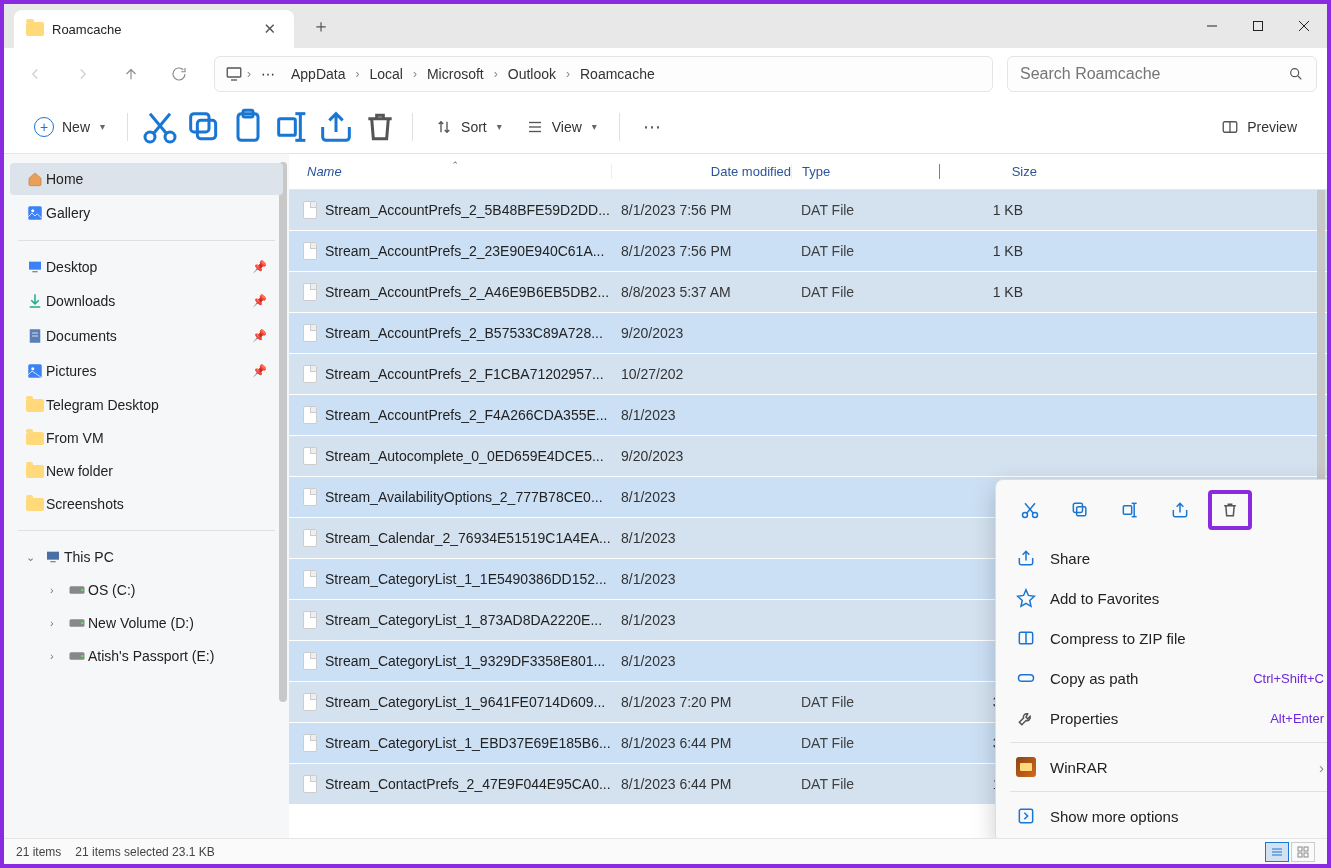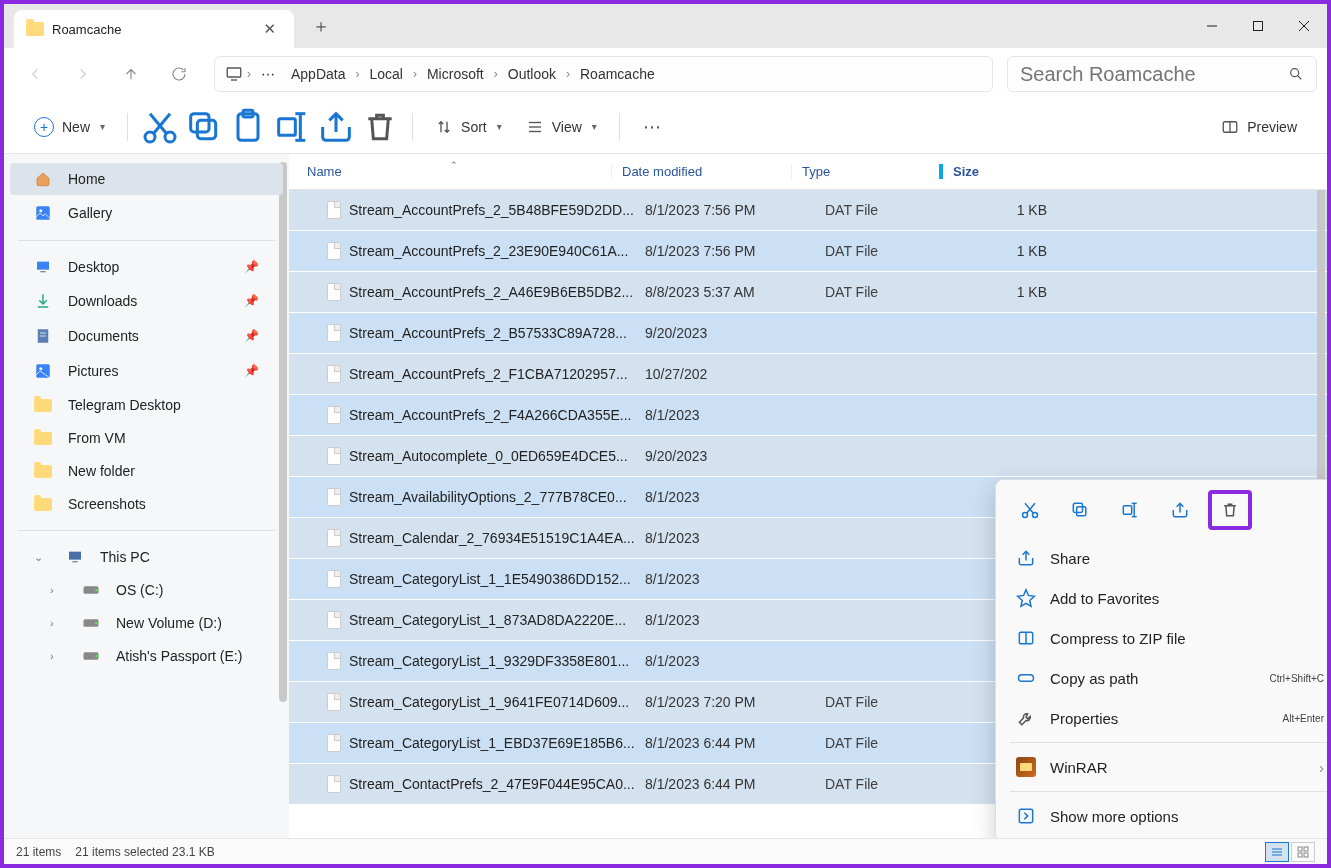--- a/index.html
+++ b/index.html
@@ -20,73 +20,73 @@
 
 
 .navbar { display: flex; align-items: center; height: 52px; background: #fff; padding: 0 10px; gap: 6px; }
 .nav-btn { width: 42px; height: 36px; display: flex; align-items: center; justify-content: center; border-radius: 4px; cursor: pointer; }
 .nav-btn svg { width: 18px; height: 18px; stroke: #888; fill: none; stroke-width: 1.5; }
 .nav-btn.disabled svg { stroke: #ccc; }
 .addr-bar { flex: 1; display: flex; align-items: center; background: #fdfdfe; border: 1px solid #e5e5e5; border-radius: 6px; height: 36px; padding: 0 10px; gap: 4px; margin: 0 8px; }
 .addr-seg { display: flex; align-items: center; gap: 6px; font-size: 14px; color: #333; padding: 4px 6px; border-radius: 4px; cursor: pointer; }
 .addr-chev { color: #888; font-size: 12px; }
 .search-box { width: 310px; display: flex; align-items: center; background: #fdfdfe; border: 1px solid #e5e5e5; border-radius: 6px; height: 36px; padding: 0 12px; }
-.search-box input { border: none; outline: none; flex: 1; font-size: 20px; background: transparent; color: #8b5cf6; }
+.search-box input { border: none; outline: none; flex: 1; font-size: 16px; background: transparent; color: #8b5cf6; }
 
 
 .toolbar { display: flex; align-items: center; height: 54px; background: #fff; padding: 0 20px; border-bottom: 1px solid #e5e5e5; gap: 4px; }
 .tb-btn { display: flex; align-items: center; gap: 8px; padding: 6px 10px; border-radius: 4px; cursor: pointer; font-size: 14px; color: #333; }
 .tb-btn svg { width: 18px; height: 18px; }
 .tb-sep { width: 1px; height: 28px; background: #e0e0e0; margin: 0 8px; }
 .tb-icon-btn { width: 40px; height: 36px; display: flex; align-items: center; justify-content: center; border-radius: 4px; cursor: pointer; }
 .tb-right { margin-left: auto; display: flex; align-items: center; gap: 8px; }
 .plus-circle { width: 20px; height: 20px; border: 1.5px solid #1976d2; border-radius: 50%; display:flex; align-items:center; justify-content:center; color:#1976d2; font-size:14px; line-height:1; }
 .chev-down { font-size: 10px; color: #666; margin-left: 2px; }
 
 
 .body { flex: 1; display: flex; background: #fff; overflow: hidden; }
 
 
 .sidebar { width: 285px; background: #f6f7f9; padding: 8px 0; overflow-y: auto; position: relative; }
-.side-item { display: flex; align-items: center; gap: 16px; padding: 8px 24px; font-size: 14px; color: #222; cursor: pointer; border-radius: 4px; margin: 1px 6px; position: relative; }
+.side-item { display: flex; align-items: center; gap: 2px; padding: 8px 16px; font-size: 14px; color: #222; cursor: pointer; border-radius: 4px; margin: 1px 6px; position: relative; }
 .side-item.active { background: #dde3ea; }
 .side-item .pin { margin-left: auto; color: #888; font-size: 12px; }
 .side-item .chev { width: 16px; color: #777; font-size: 11px; }
 .side-sep { height: 1px; background: #e0e0e0; margin: 10px 14px; }
 .side-indent { padding-left: 40px; }
 .folder-ico { width: 18px; height: 13px; background: #ffd97a; border-radius: 2px; position: relative; }
 .folder-ico::before { content: ''; position: absolute; top: -3px; left: 0; width: 7px; height: 3px; background: #ffd97a; border-radius: 2px 2px 0 0; }
 .home-ico { width: 18px; height: 16px; }
 .sb-scroll { position:absolute; right:2px; top:8px; width:8px; height:540px; background:#c8c8c8; border-radius:4px; }
 
 
 .filelist { flex: 1; overflow: auto; position: relative; }
 .fheader { display: flex; border-bottom: 1px solid #e5e5e5; height: 36px; align-items: center; font-size: 13px; color: #2a5599; position: sticky; top:0; background:#fff; }
-.fcol-name { width: 322px; padding-left: 18px; cursor: pointer; position:relative; }
+.fcol-name { width: 322px; padding-left: 18px; cursor: pointer; position:relative;font-style:italic; }
 .fcol-sort { position:absolute; top:-4px; left:50%; font-size:9px; color:#666; }
-.fcol-date { width: 180px; border-left: 1px solid #eee; padding-left: 10px; cursor: pointer; }
+.fcol-date { width: 180px; border-left: 1px solid #eee; padding-left: 10px; cursor: pointer; text-align: right; }
 .fcol-type { width: 148px; border-left: 1px solid #eee; padding-left: 10px; cursor: pointer; }
-.fcol-size { width: 98px; border-left: 4px solid #0ea5e9; padding-left: 10px; text-align:left; cursor: pointer; font-weight: bold; }
-.frow { display: flex; align-items: center; height: 41px; font-size: 14px; color: #222; background: #d4e2f0; border-bottom: 1px solid #fff; padding-left: 24px; }
+.fcol-size { width: 98px; border-left: 1px solid #0ea5e9; padding-left: 10px; text-align:right; cursor: pointer; }
+.frow { display: flex; align-items: center; height: 41px; font-size: 14px; color: #222; background: #d4e2f0; border-bottom: 1px solid #fff; }
 .frow:nth-child(even) { background: #cce0f5; }
 .frow .c-name { width: 322px; padding-left: 14px; display: flex; align-items: center; gap: 8px; white-space: nowrap; overflow: hidden; text-overflow: ellipsis; }
 .frow .c-date { width: 180px; padding-left: 10px; color: #333; }
 .frow .c-type { width: 148px; padding-left: 10px; color: #404040; }
 .frow .c-size { width: 98px; text-align: right; padding-right: 14px; color: #333; }
 .file-ico { width: 14px; height: 18px; background: #fff; border: 1px solid #ccc; border-radius: 2px; flex-shrink: 0; position:relative; }
 .file-ico::after { content:''; position:absolute; top:0; right:0; width:5px; height:5px; background:#eee; border-left:1px solid #ccc; border-bottom:1px solid #ccc; }
 .fl-scroll { position:absolute; right:2px; top:10px; width:8px; height:600px; background:#c8c8c8; border-radius:4px; }
 
 
 .ctxmenu { position: absolute; left: 706px; top: 325px; width: 350px; background: #f9f9f9; border: 1px solid #ddd; border-radius: 8px; box-shadow: 0 8px 24px rgba(0,0,0,0.2); padding: 6px; z-index: 100; }
 .ctx-iconrow { display: flex; gap: 6px; padding: 4px 6px 8px 6px; }
 .ctx-iconbtn { width: 44px; height: 40px; display: flex; align-items: center; justify-content: center; border-radius: 4px; cursor: pointer; }
 .ctx-iconbtn.highlight { border: 4px solid #8a2be2; }
 .ctx-item { display: flex; align-items: center; gap: 14px; padding: 10px 14px; font-size: 15px; color: #222; border-radius: 4px; cursor: pointer; }
-.ctx-item .shortcut { margin-left: auto; font-size: 10px; color: #404040; }
+.ctx-item .shortcut { margin-left: auto; font-size: 13px; color: #6d28d9; }
 .ctx-item .arrow { margin-left: auto; color: #888; }
 .ctx-sep { height: 1px; background: #e0e0e0; margin: 4px 8px; }
 .ctx-ico { width: 20px; height: 20px; display:flex; align-items:center; justify-content:center; }
 
 
 .statusbar { height: 26px; background: #fafafa; border-top: 1px solid #e5e5e5; display: flex; align-items: center; padding: 0 12px; font-size: 12px; color: #444; gap: 14px; }
 .statusbar .view-toggles { margin-left: auto; display: flex; gap: 2px; }
 .vt-btn { width: 24px; height: 20px; border: 1px solid #ccc; display:flex; align-items:center; justify-content:center; cursor:pointer; }
 .vt-btn.active { background:#d4e2f0; border-color:#1976d2; }
 

